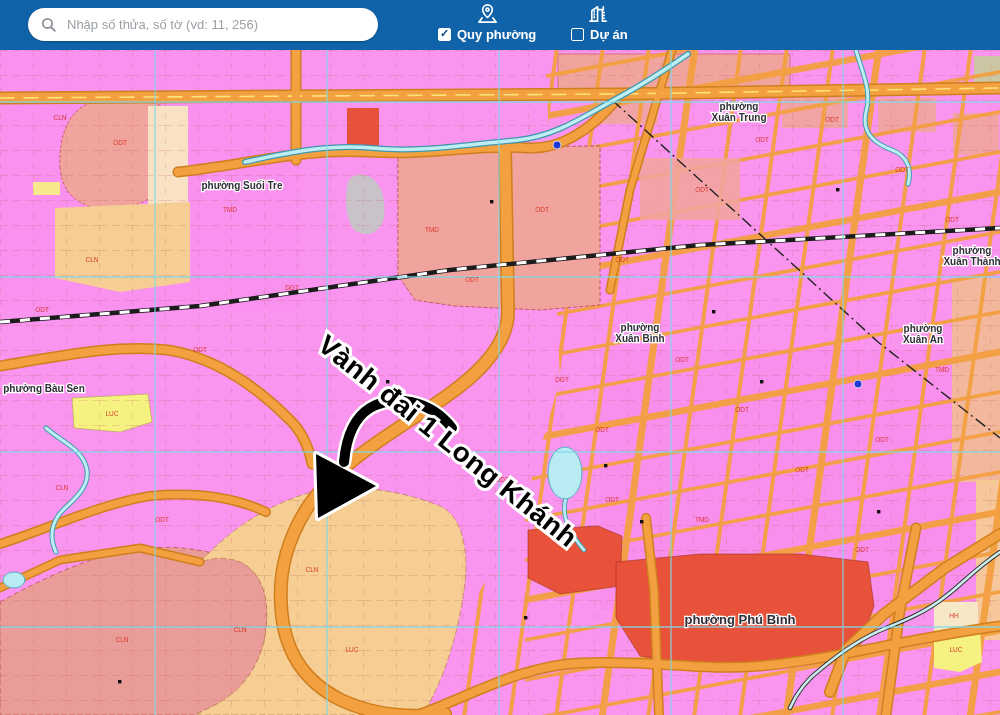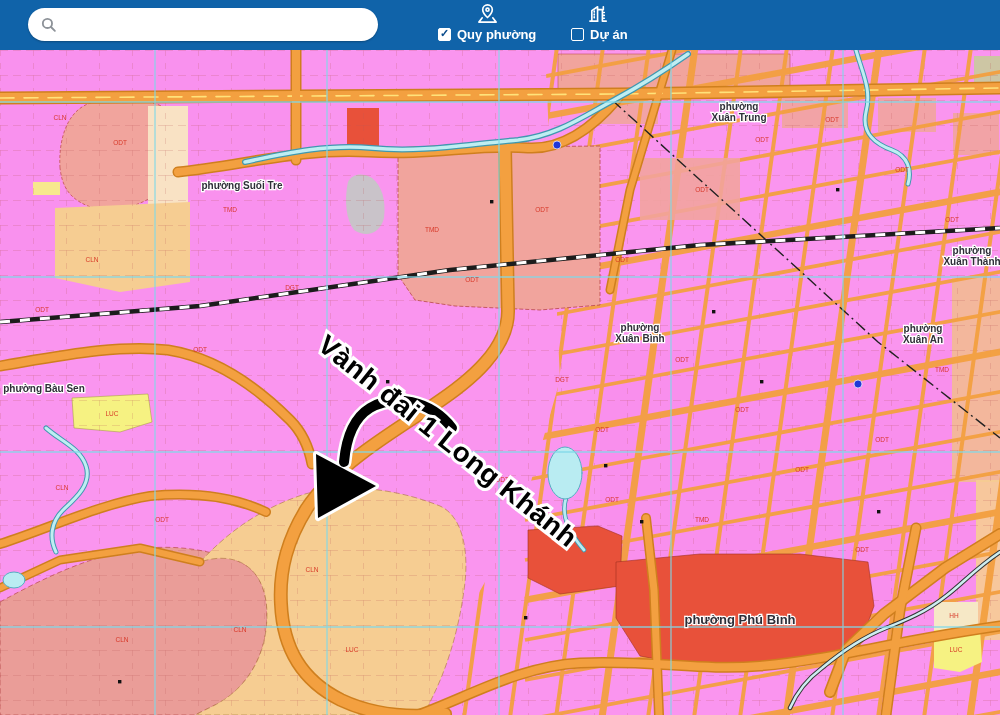--- a/index.html
+++ b/index.html
@@ -37,20 +37,21 @@
 <body>
 
 <div class="app">
 
   <header>
     <div class="search-box">
       <svg width="17" height="17" viewBox="0 0 24 24" fill="none" stroke="#8d9298" stroke-width="2.6" stroke-linecap="round">
         <circle cx="10.5" cy="10.5" r="6.5"></circle>
           <line x1="15.5" y1="15.5" x2="21" y2="21"></line>
       </svg>
+      <input type="text" placeholder="Nhập số thửa, số tờ (vd: 11, 256)" style="">
     </div>
 
     <nav class="layers">
       <div class="layer">
         <svg viewBox="0 0 24 24" fill="none" stroke="#fff" stroke-width="1.7" stroke-linejoin="round" stroke-linecap="round">
           <path d="M12 3c-2.8 0-5 2.2-5 5 0 3.4 5 8.2 5 8.2s5-4.8 5-8.2c0-2.8-2.2-5-5-5z"></path>
           <circle cx="12" cy="8" r="1.6"></circle>
           <path d="M6.5 16.5 3 21h18l-3.5-4.5"></path>
         </svg>
         <div class="row">

